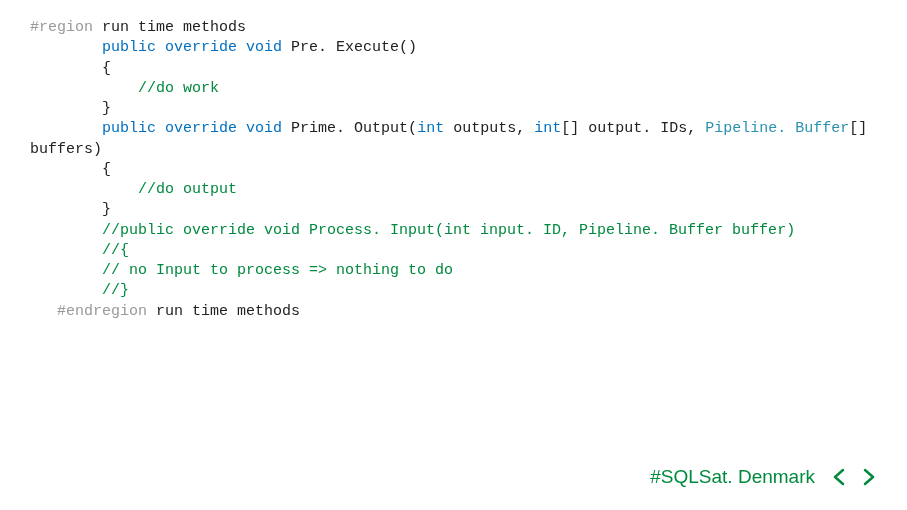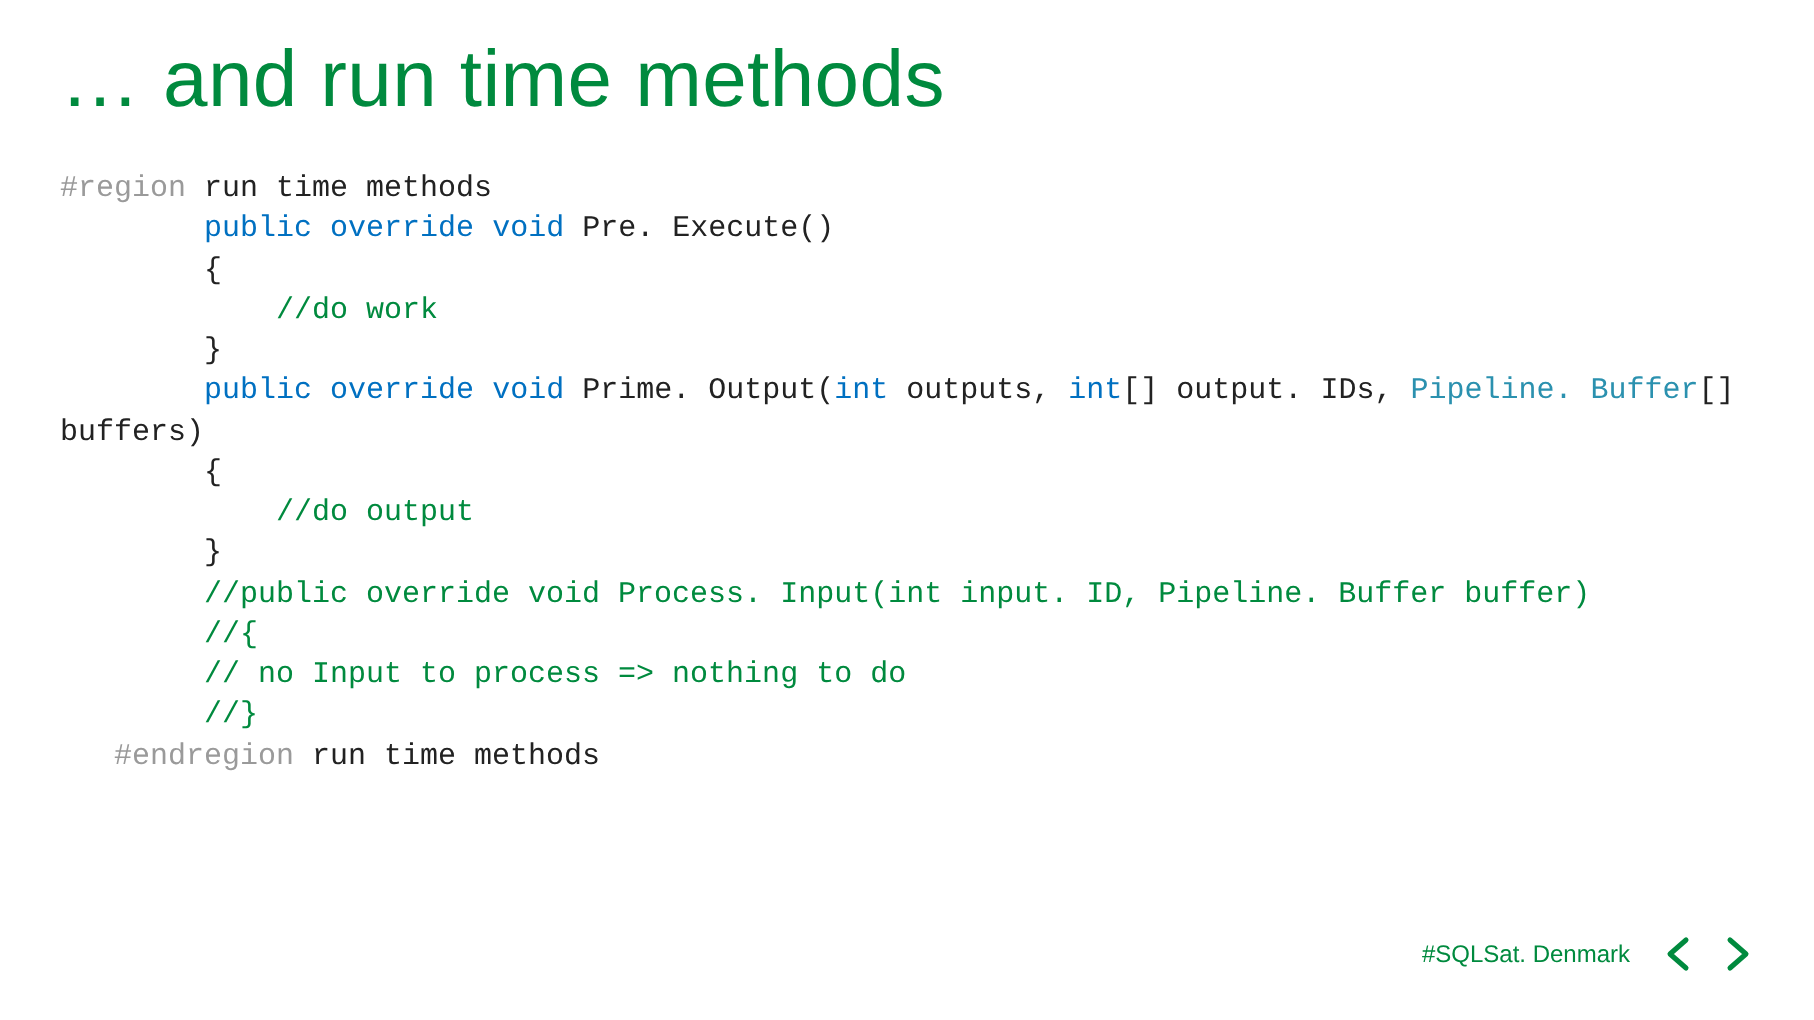--- a/index.html
+++ b/index.html
@@ -37,34 +37,33 @@
   .footer {
     position: absolute;
     right: 28px;
     bottom: 22px;
     display: flex;
     align-items: center;
     gap: 14px;
   }
   .hashtag {
     color: #008a3e;
-    font-size: 12px;
+    font-size: 19px;
     font-weight: 400;
   }
   .nav-icons {
     display: flex;
     gap: 6px;
   }
   .nav-icons svg { display: block; }
 </style>
 </head>
 <body>
 
 <div class="slide">
-  <h1 class="title">… and run time methods</h1>
 
   <pre class="code"><span class="c-gray">#region</span><span> run time methods</span>
         <span class="c-blue">public</span> <span class="c-blue">override</span> <span class="c-blue">void</span><span> Pre. Execute()</span>
 <span>        {</span>
 <span>            </span><span class="c-green">//do work</span>
 <span>        }</span>
         <span class="c-blue">public</span> <span class="c-blue">override</span> <span class="c-blue">void</span><span> Prime. Output(</span><span class="c-blue">int</span><span> outputs, </span><span class="c-blue">int</span><span>[] output. IDs, </span><span class="c-teal">Pipeline. Buffer</span><span>[] </span>
 <span>buffers)</span>
 <span>        {</span>
 <span>            </span><span class="c-green">//do output</span>

